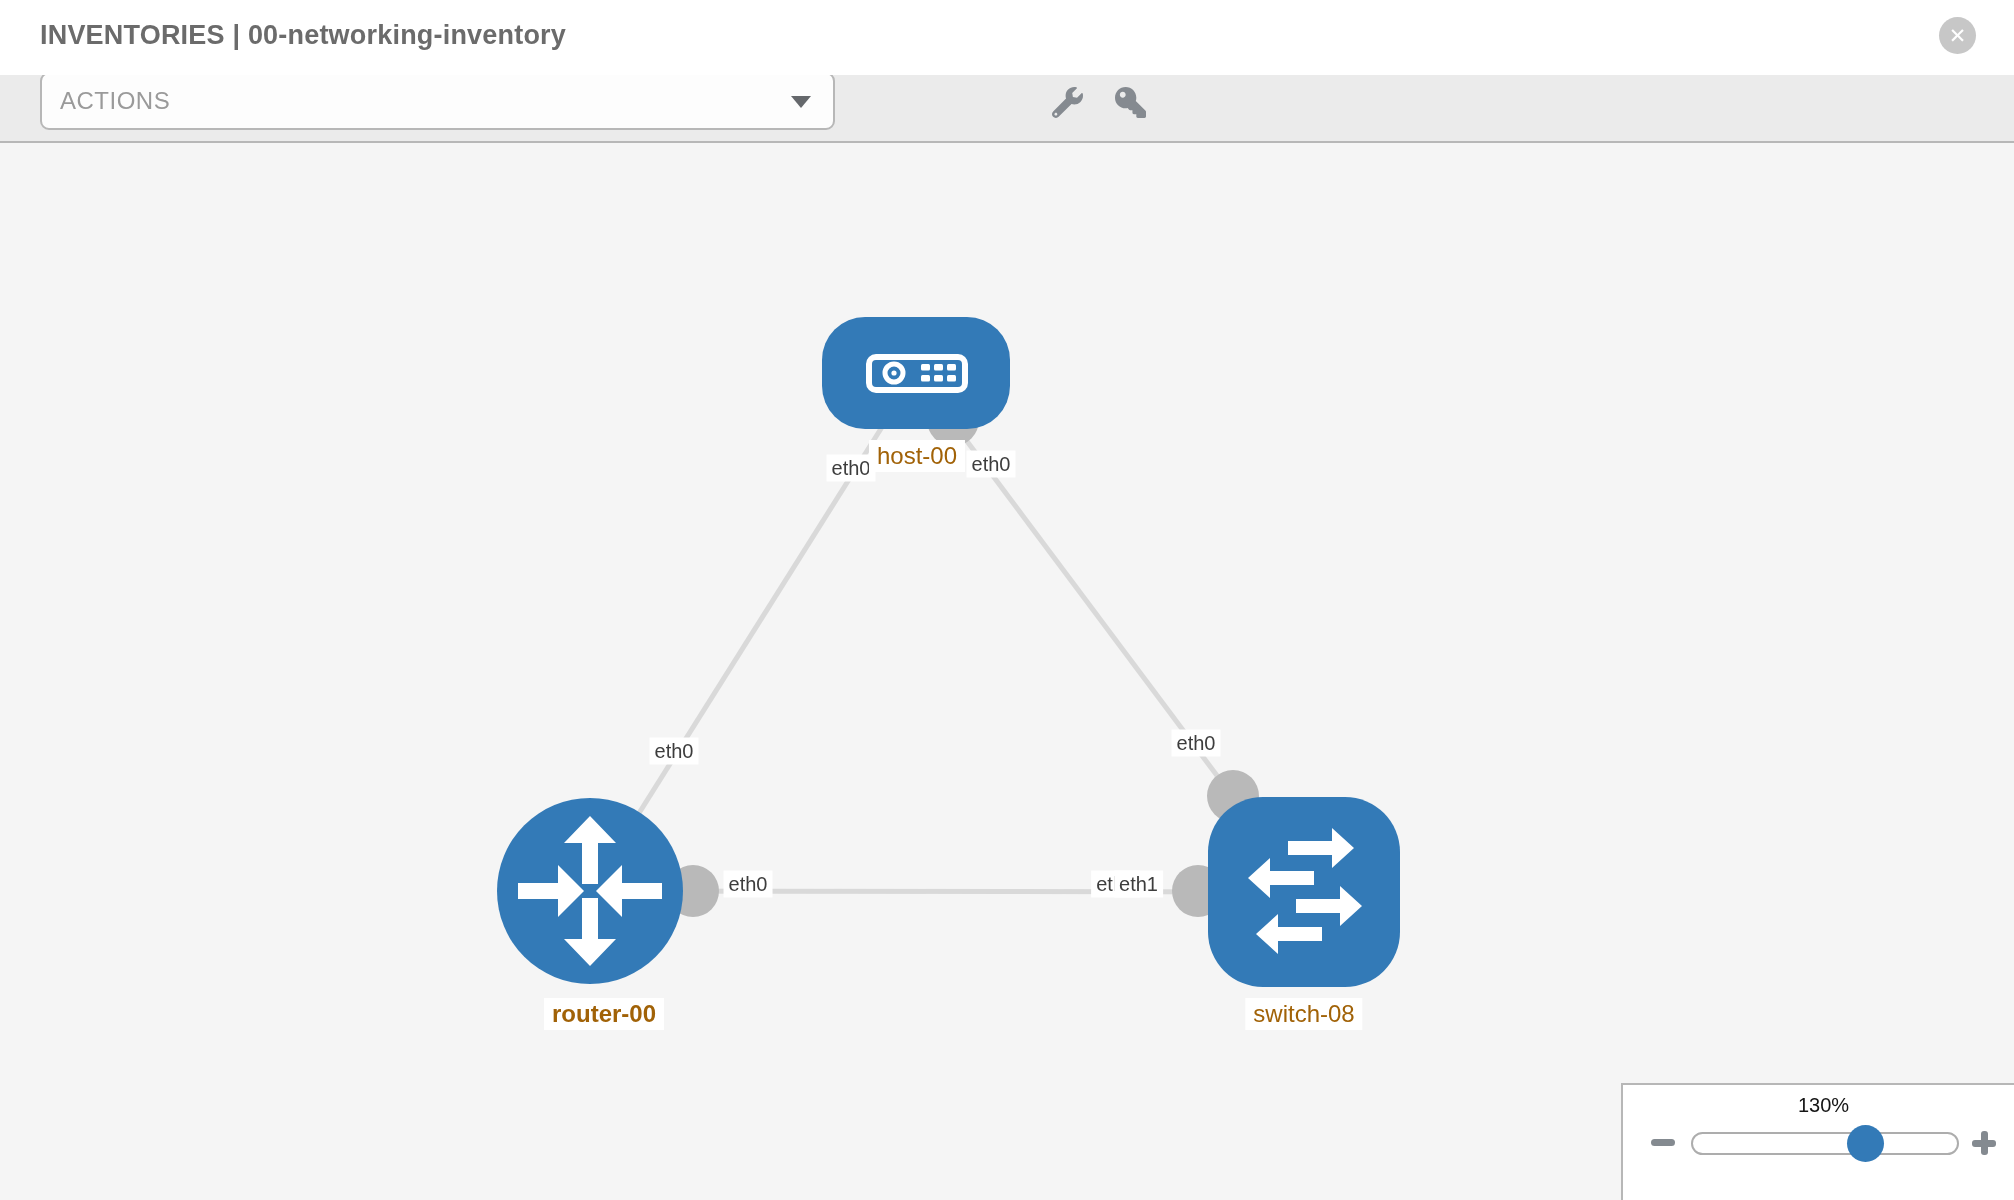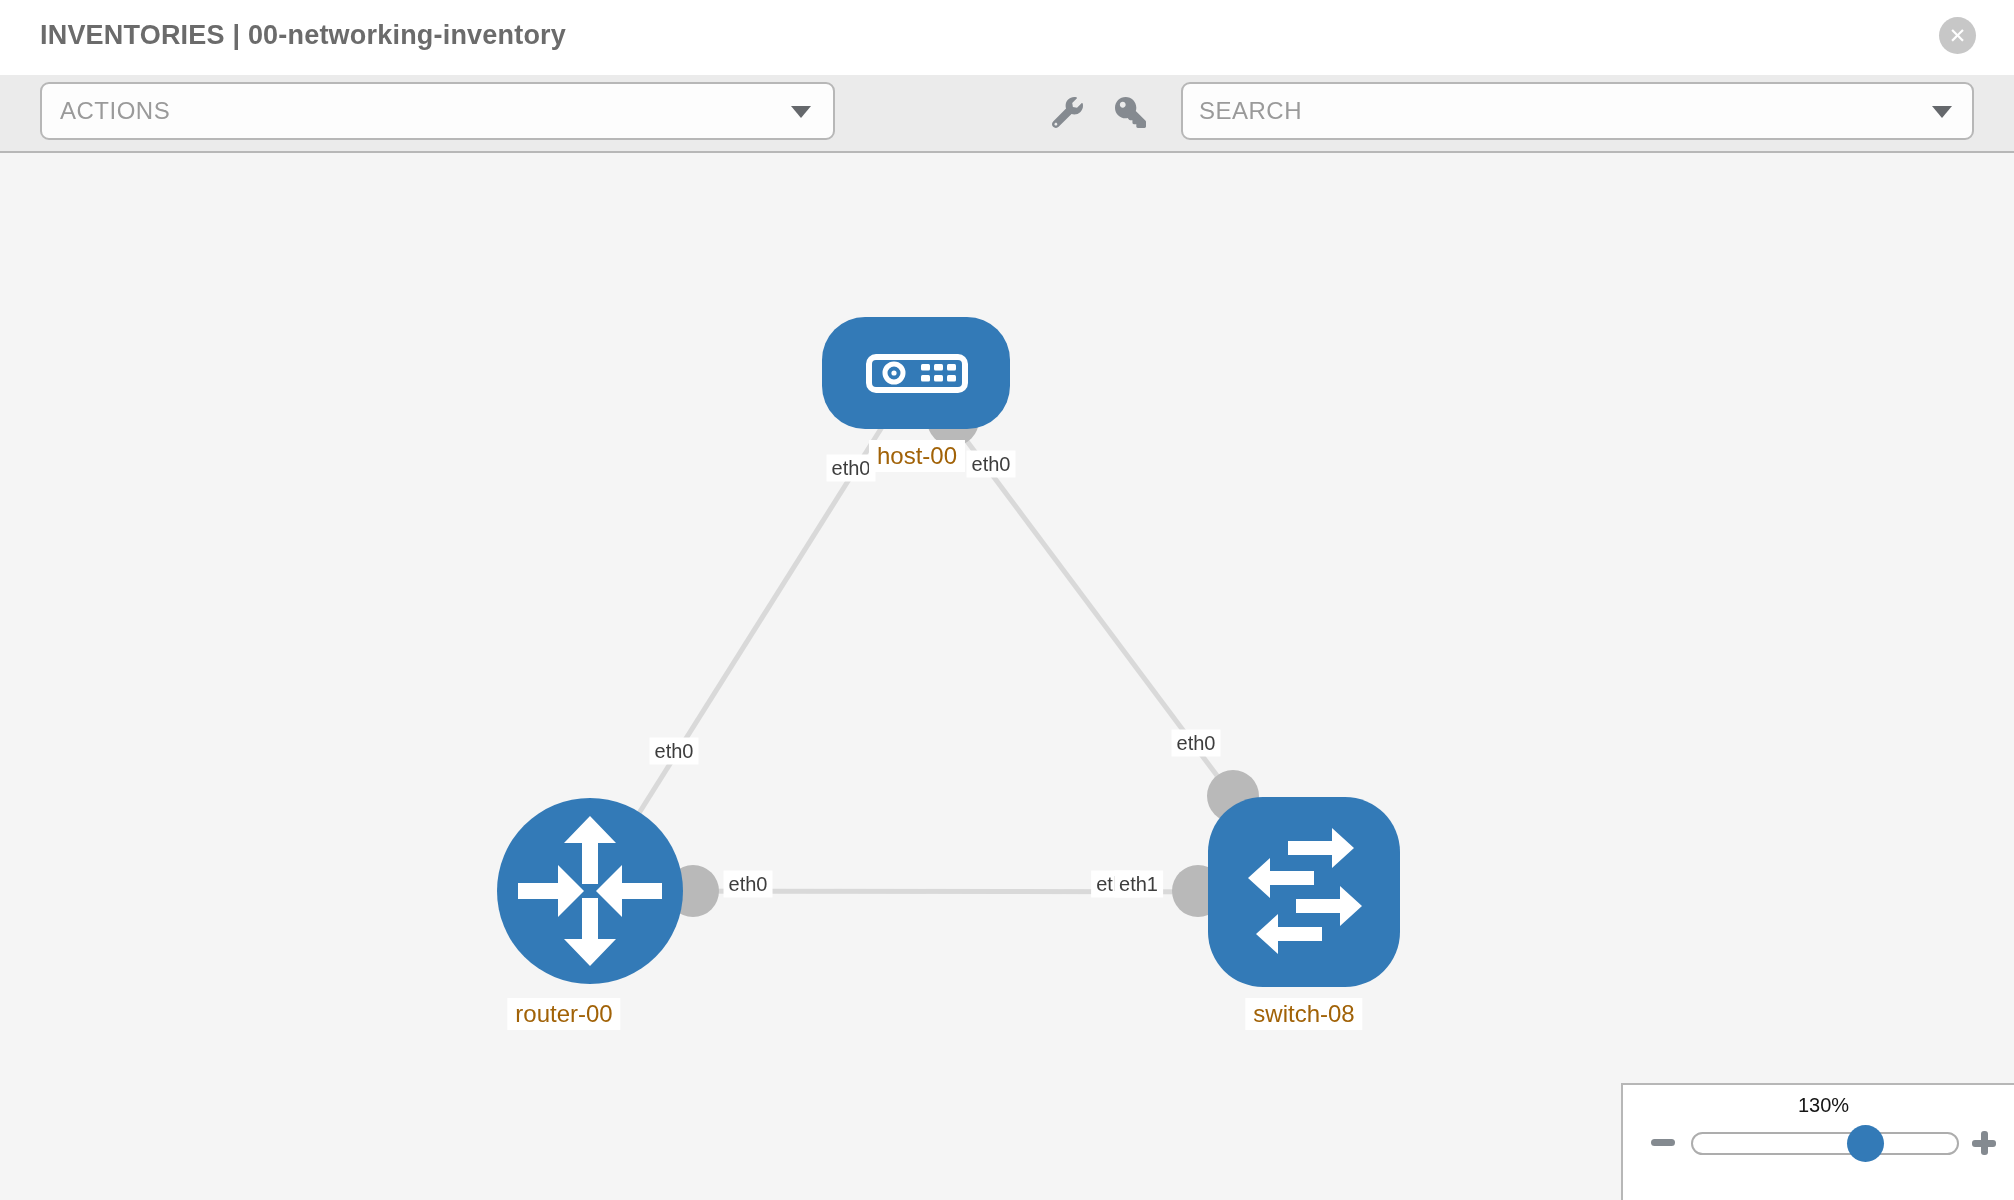--- a/index.html
+++ b/index.html
@@ -10,21 +10,21 @@
   .app-header { position:absolute; left:0; top:0; width:2014px; height:75px;
     background:#ffffff; z-index:30; }
   .app-title { position:absolute; left:40px; top:20px; font-size:27px; font-weight:bold;
     color:#6b6b6b; letter-spacing:0.2px; }
   .close-btn { position:absolute; right:38px; top:17px; width:37px; height:37px;
     border-radius:50%; background:#c7c7c7; cursor:pointer;
     display:flex; align-items:center; justify-content:center; }
   .close-btn .x { color:#ffffff; font-size:21px; font-weight:bold; line-height:1; }
 
   
-  .toolbar { position:absolute; left:0; top:69px; width:2014px; height:84px;
+  .toolbar { position:absolute; left:0; top:59px; width:2014px; height:84px;
     background:#ebebeb; border-top:2px solid #b7b7b7; border-bottom:2px solid #b7b7b7;
     z-index:30; }
   .tb-box { position:absolute; top:11px; height:58px; background:#fdfdfd;
     border:2px solid #b7b7b7; border-radius:9px; display:flex; align-items:center; }
   .actions-box { left:40px; width:795px; cursor:pointer; }
   .actions-label { margin-left:18px; font-size:24px; color:#9a9a9a; letter-spacing:0.5px; }
   .caret { width:0; height:0; border-left:10px solid transparent;
     border-right:10px solid transparent; border-top:12px solid #65686c; }
   .actions-caret { position:absolute; right:22px; top:22px; }
   .search-box { left:1181px; width:793px; }
@@ -125,21 +125,21 @@
         <path d="M1354 848 L1332 828 L1332 841 L1288 841 L1288 855 L1332 855 L1332 868 Z"></path>
         <path d="M1248 878 L1270 858 L1270 871 L1314 871 L1314 885 L1270 885 L1270 898 Z"></path>
         <path d="M1362 906 L1340 886 L1340 899 L1296 899 L1296 913 L1340 913 L1340 926 Z"></path>
         <path d="M1256 934 L1278 914 L1278 927 L1322 927 L1322 941 L1278 941 L1278 954 Z"></path>
       </g>
     </g>
   </svg>
 </div>
 
 <div class="chip node-chip" style="left:917px;  top:456px;">host-00</div>
-<div class="chip node-chip" style="left:564px;  top:1014px;">router-00</div>
+<div class="chip node-chip" style="left:604px;  top:1014px;font-weight:bold;">router-00</div>
 <div class="chip node-chip" style="left:1304px; top:1014px;">switch-08</div>
 
 <div class="chip" style="left:851px;  top:468px;">eth0</div>
 <div class="chip" style="left:991px;  top:464px;">eth0</div>
 <div class="chip" style="left:674px;  top:751px;">eth0</div>
 <div class="chip" style="left:1196px; top:743px;">eth0</div>
 <div class="chip" style="left:748px;  top:884px;">eth0</div>
 <div class="chip-cluster" style="left:1163px; top:884px;">
   <span class="chip-inline chip-under">eth0</span>
   <span class="chip-inline chip-over">eth1</span>
@@ -168,24 +168,20 @@
     </span>
   </div>
   <div class="tool-btn key-btn">
     <span>
       <svg width="31" height="31" viewBox="0 0 512 512" style="transform:scaleX(-1);">
           <path d="M512 176c0 97.2-78.8 176-176 176-11.2 0-22.2-1.1-32.8-3.1l-24 27A24 24 0 0 1 261.2 384H224v40c0 13.3-10.7 24-24 24h-40v40c0 13.3-10.7 24-24 24H24c-13.3 0-24-10.7-24-24v-78.1c0-6.4 2.5-12.5 7-17L168.8 231.1c-5.7-17.3-8.8-35.8-8.8-55.1C160 78.8 238.8 0 336 0s176 78.8 176 176zM336 128c0 26.5 21.5 48 48 48s48-21.5 48-48-21.5-48-48-48-48 21.5-48 48z" fill="#858a90"></path>
         </svg>
     </span>
   </div>
 
-  <div class="tb-box search-box">
-    <input class="search-input" type="text" placeholder="SEARCH" style="">
-    <span class="caret search-caret"></span>
-  </div>
 </div>
 
 <div class="app-header">
   <div class="app-title">INVENTORIES | 00-networking-inventory</div>
   <div class="close-btn">
     <span class="x">✕</span>
   </div>
 </div>
 
 </body></html>

